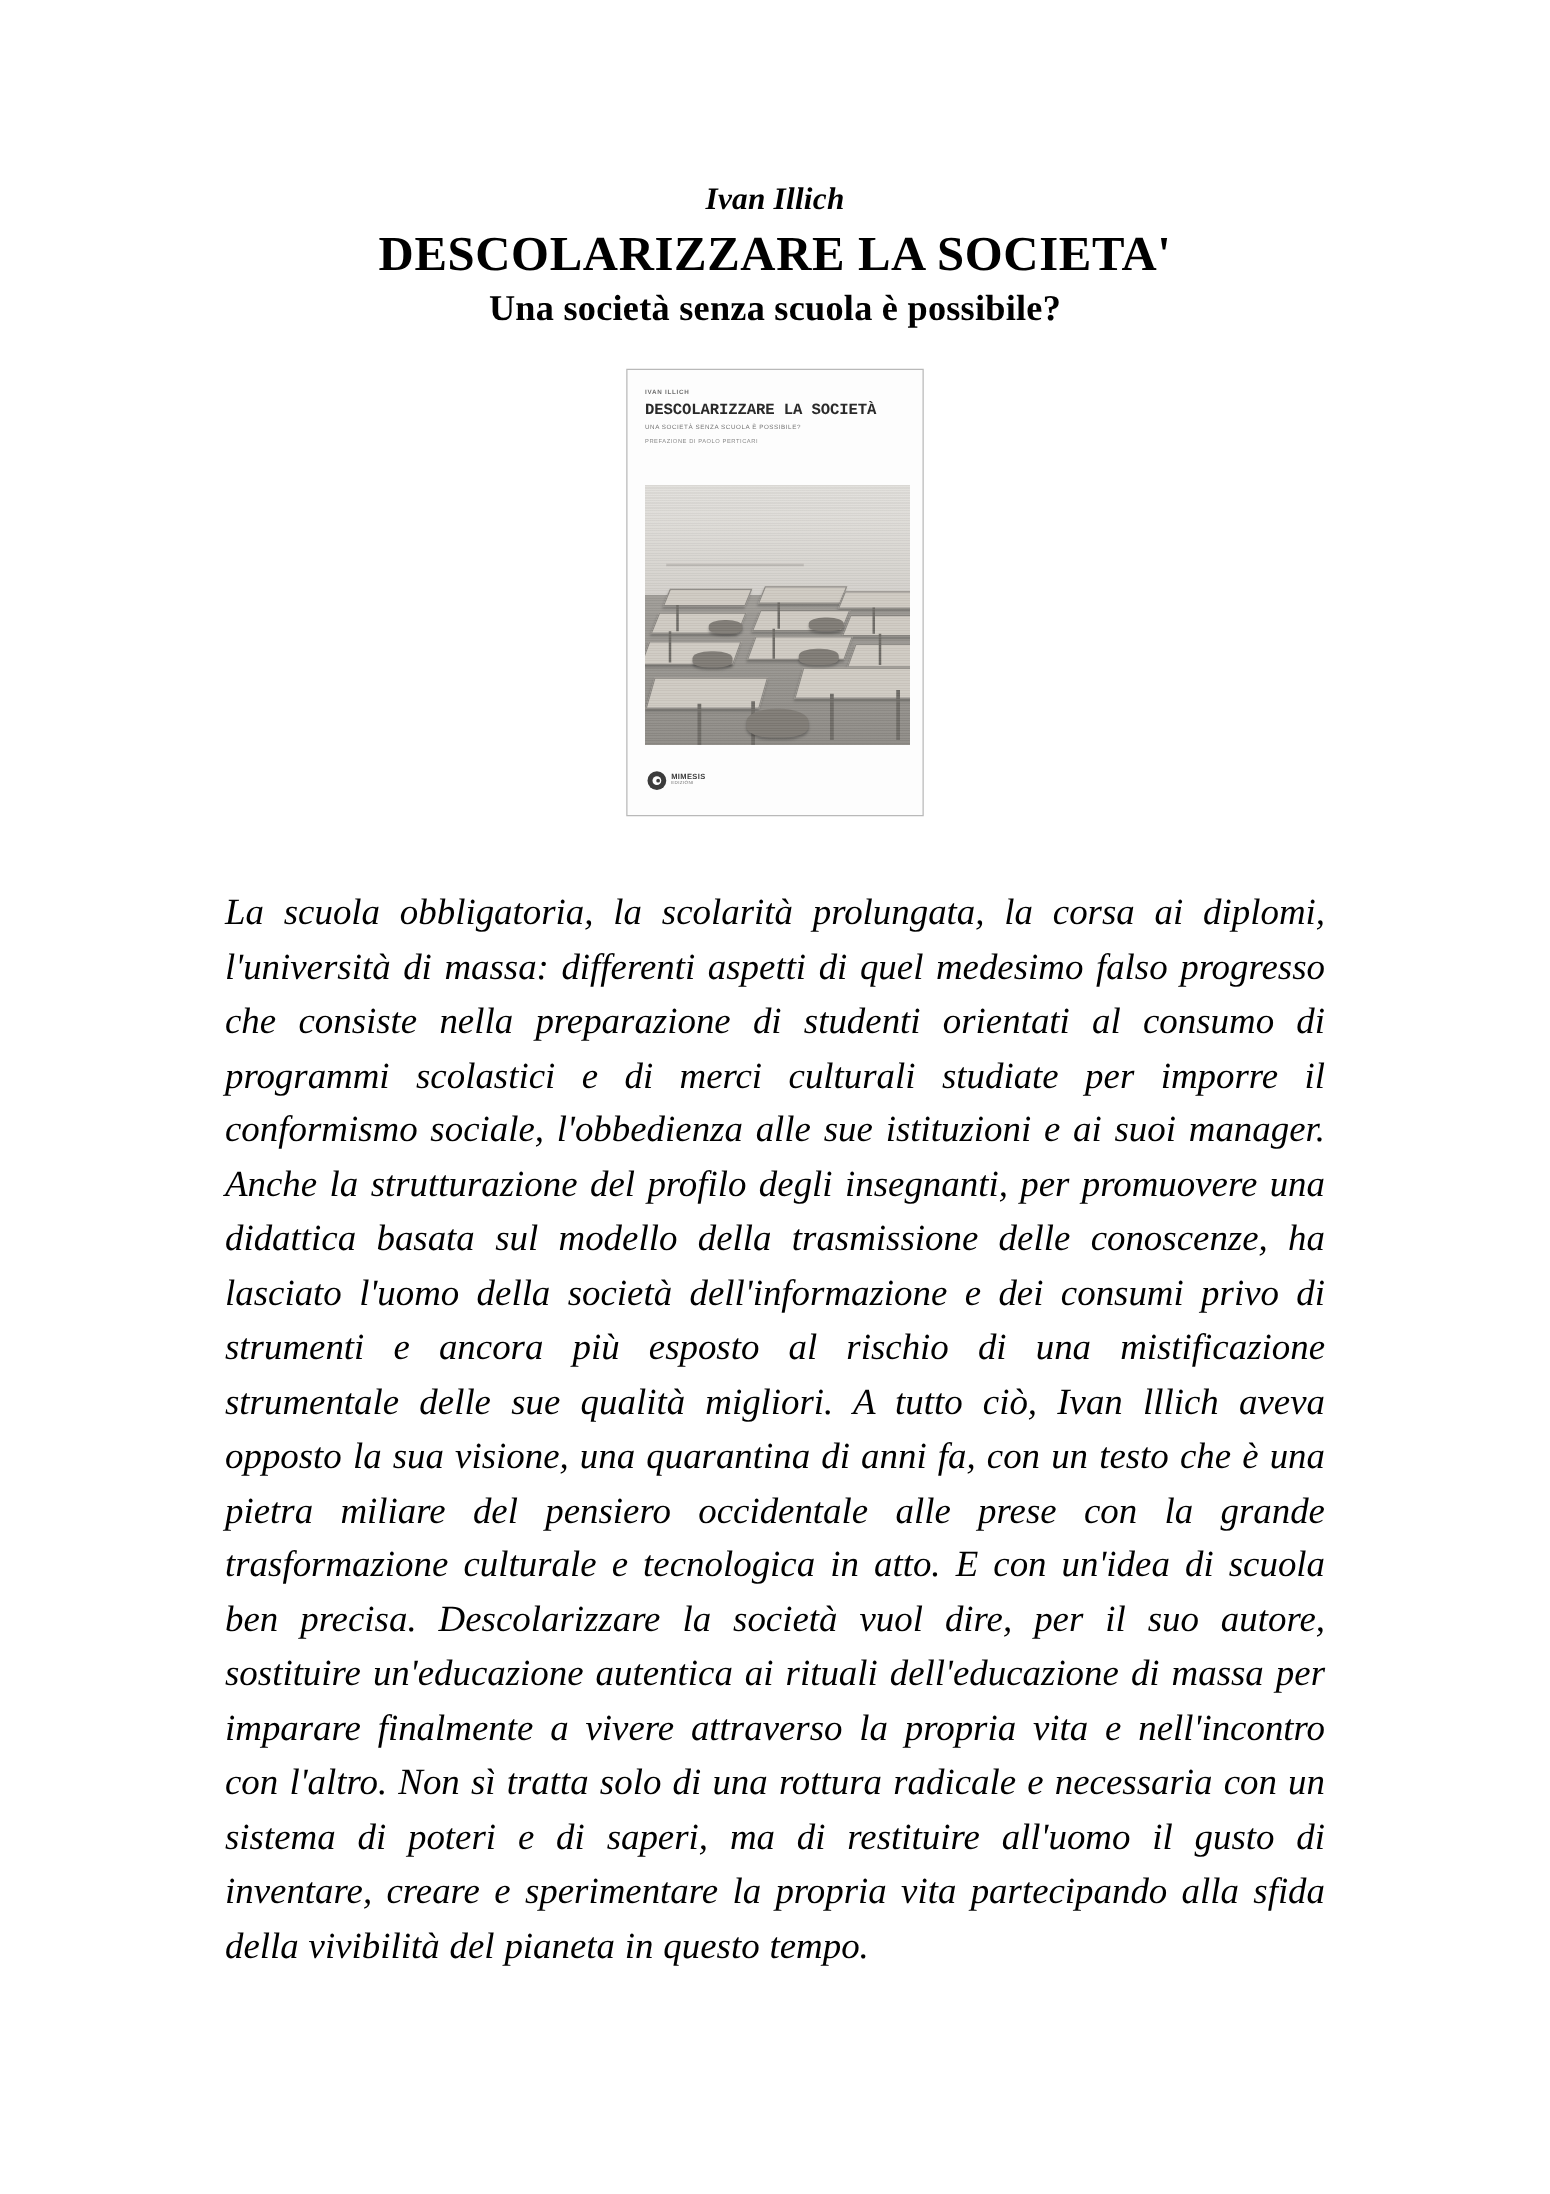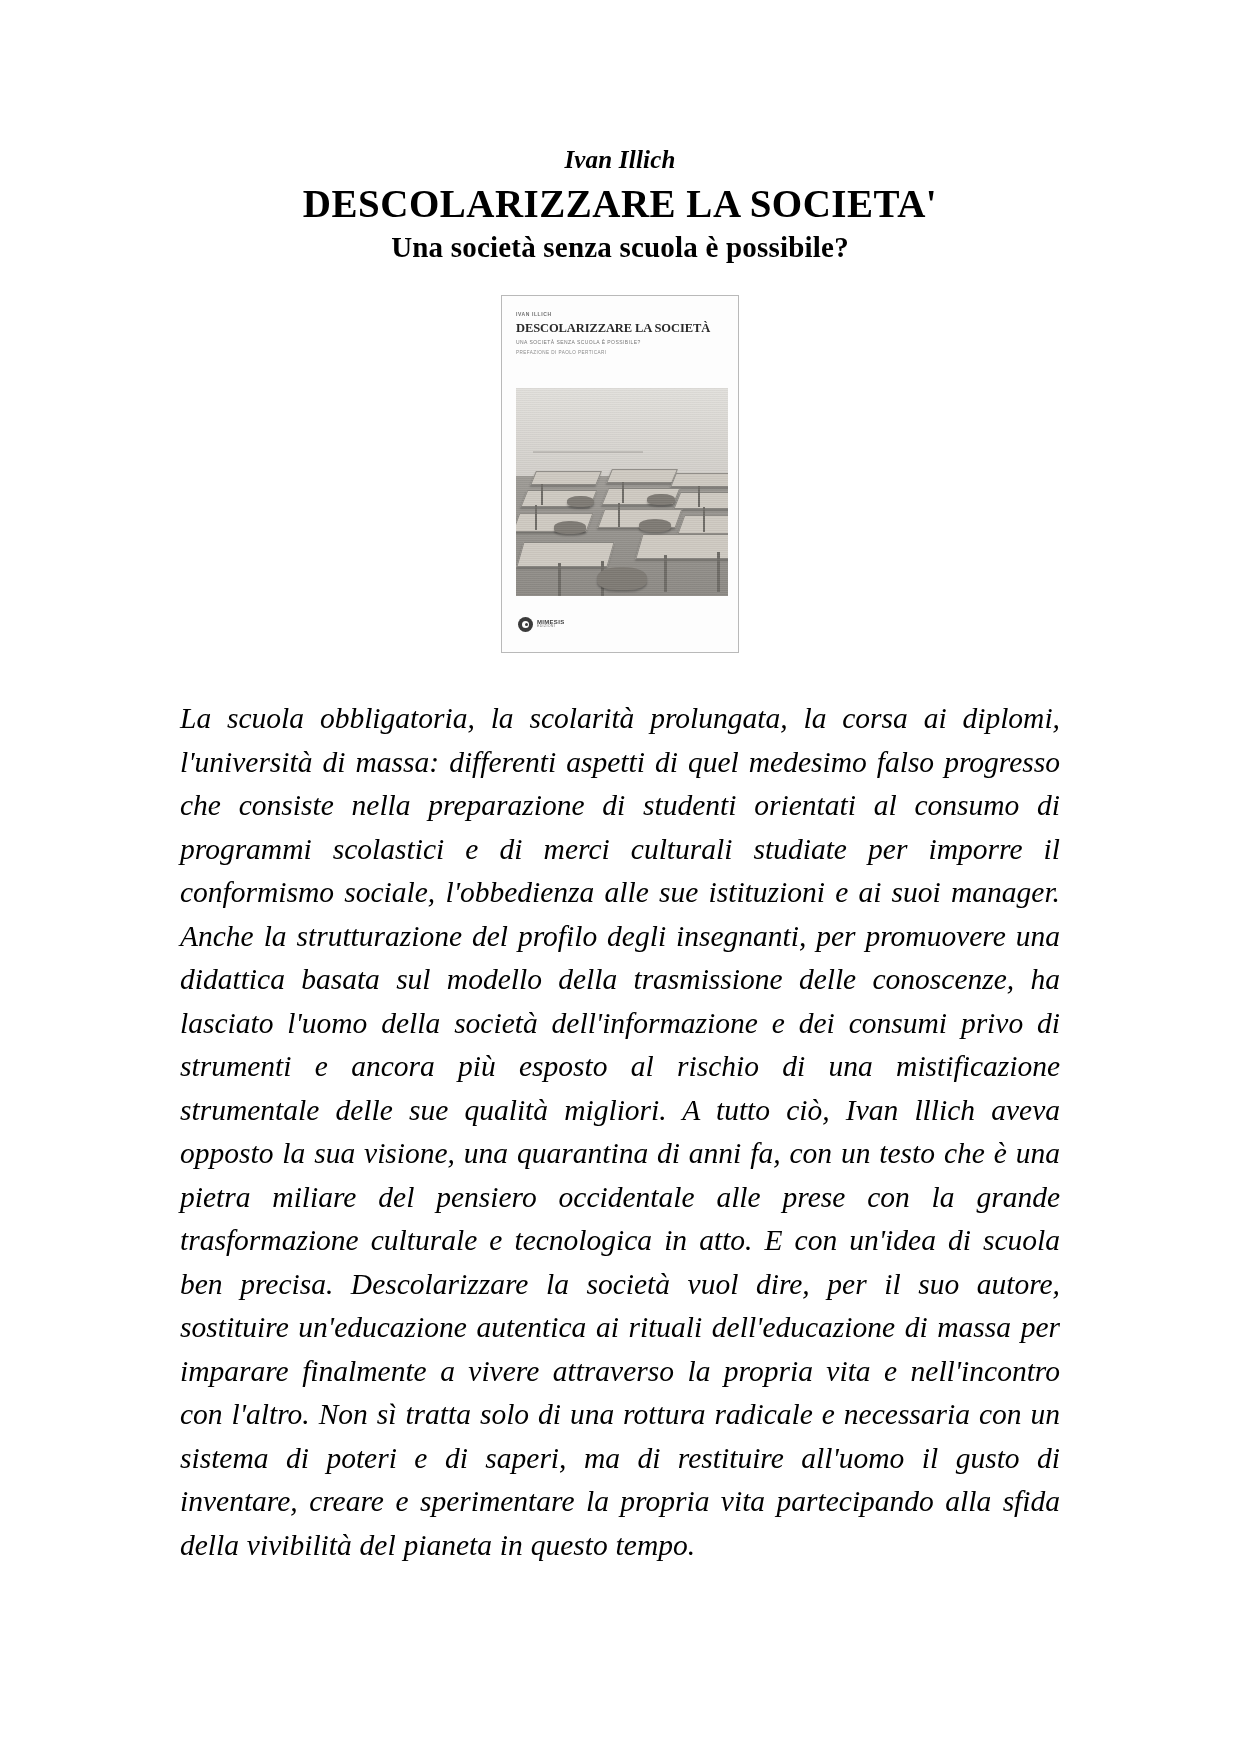--- a/index.html
+++ b/index.html
@@ -75,21 +75,21 @@
   .cover-author {
     font-family: "Liberation Sans", "DejaVu Sans", sans-serif;
     font-size: 5px;
     font-weight: bold;
     color: #6f6f6f;
     letter-spacing: 0.6px;
     line-height: 1;
     margin-bottom: 5px;
   }
   .cover-title {
-    font-family: Liberation Serif, serif;
+    font-family: Liberation Mono, monospace;
     font-size: 12.5px;
     font-weight: bold;
     color: #2a2a2a;
     letter-spacing: -0.1px;
     line-height: 1.05;
     white-space: nowrap;
   }
   .cover-sub {
     font-family: "Liberation Sans", "DejaVu Sans", sans-serif;
     font-size: 5px;
@@ -210,21 +210,21 @@
   .logo-sub {
     font-family: "Liberation Sans", "DejaVu Sans", sans-serif;
     font-size: 3.6px;
     color: #6f6f6f;
     letter-spacing: 0.3px;
     line-height: 1.05;
   }
 
   
   .body-wrap {
-    margin: 44px auto 0 auto;
+    margin: 56px auto 0 auto;
     width: 880px;
   }
   .body-text {
     font-size: 29.5px;
     font-style: italic;
     line-height: 43.5px;
     text-align: justify;
     text-justify: inter-word;
     word-spacing: 0.5px;
     hyphens: none;

